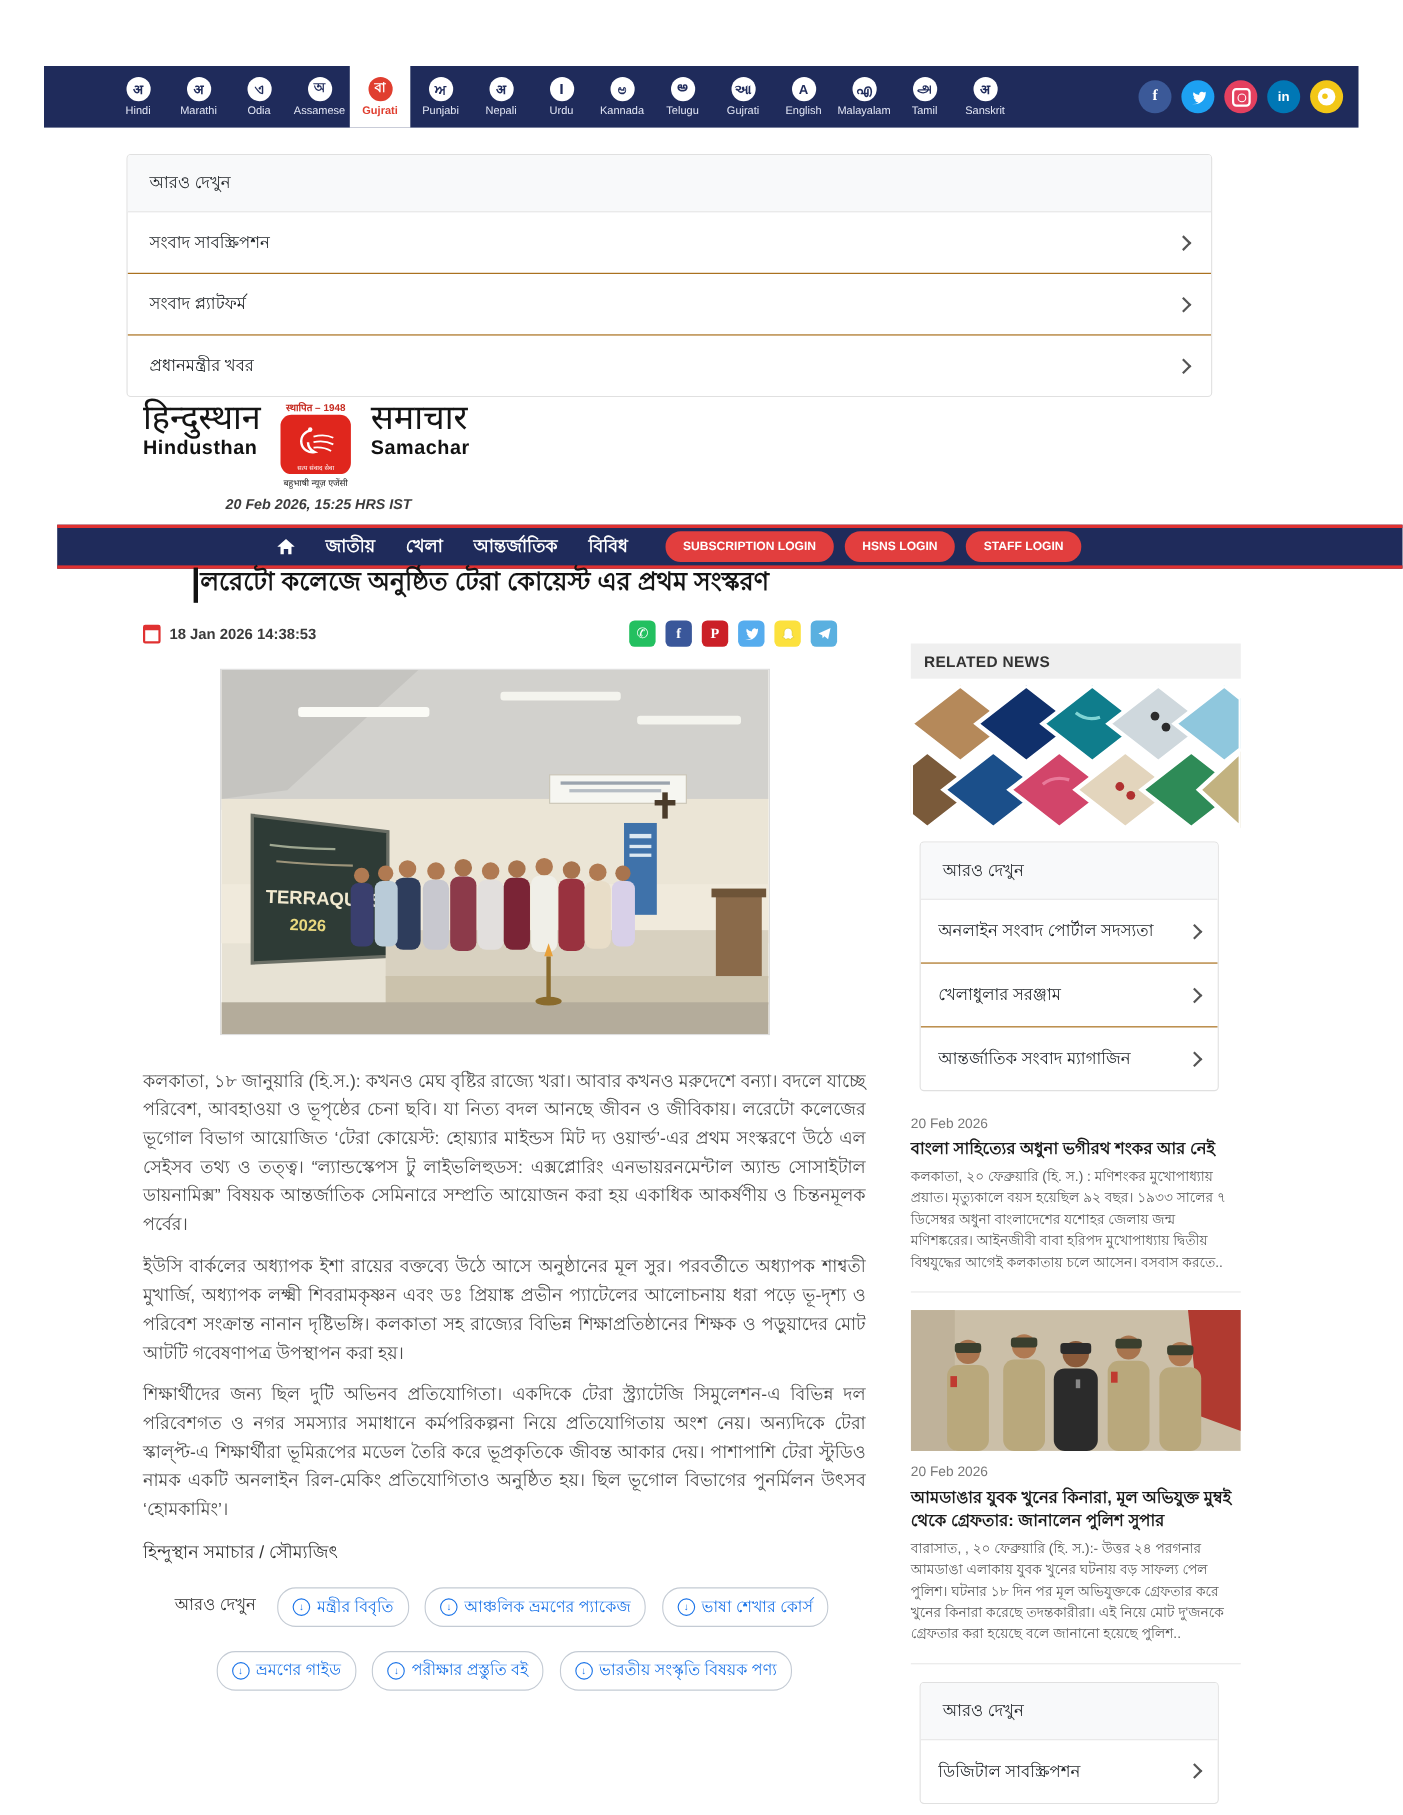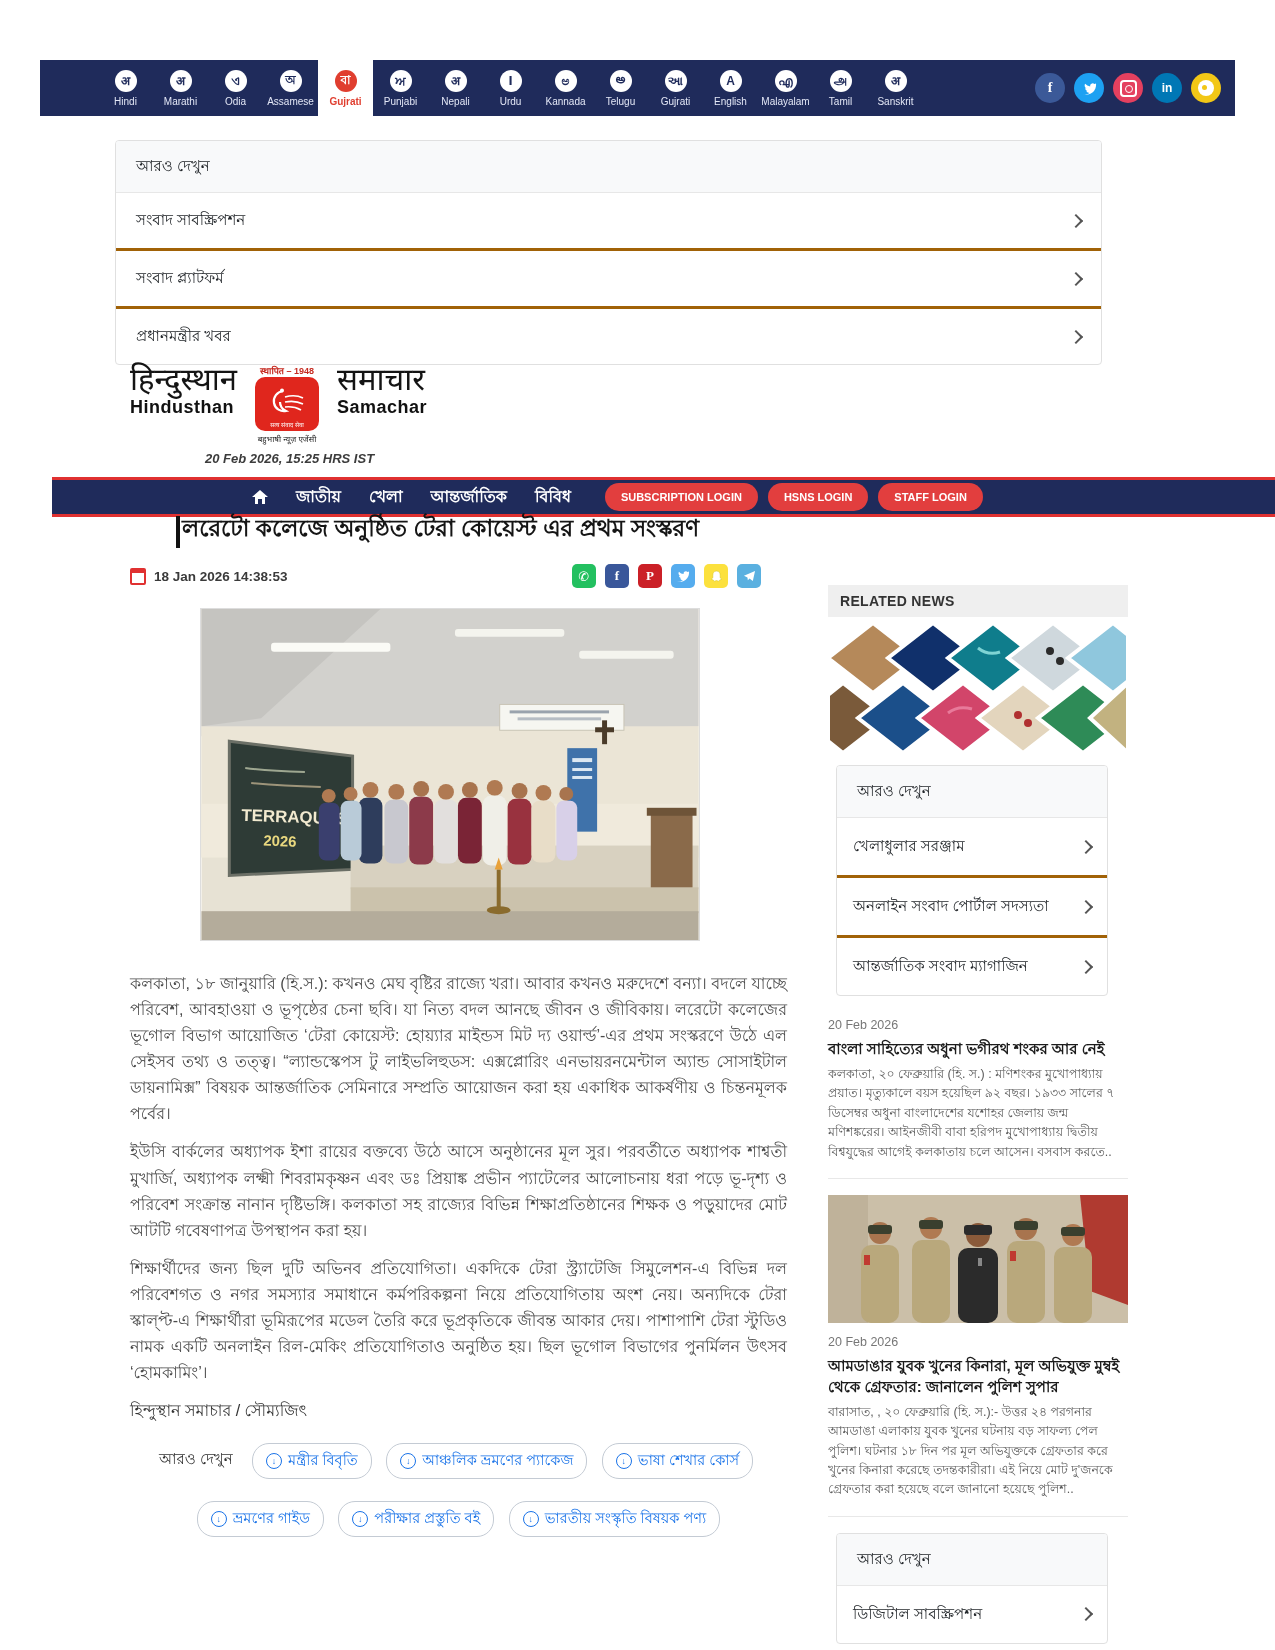--- a/index.html
+++ b/index.html
@@ -27,21 +27,21 @@
   .soc-koo{background:#f2c716;}
   .ig-glyph{width:13px;height:13px;border:2px solid #fff;border-radius:4px;position:relative;}
   .ig-glyph:after{content:"";position:absolute;left:3.5px;top:3.5px;width:6px;height:6px;
        border:1.5px solid #fff;border-radius:50%;}
   .koo-glyph{width:16px;height:16px;border-radius:50%;background:#fff;position:relative;}
   .koo-glyph:after{content:"";position:absolute;left:4px;top:5px;width:5px;height:5px;border-radius:50%;background:#f2c716;}
 
   
   .card{border:1px solid #e0e0e0;border-radius:4px;background:#fff;overflow:hidden;}
   .card-h{background:#f8f9fa;padding:13px 20px;font-size:15px;color:#23272b;border-bottom:1px solid #e7e7e7;}
-  .card-row{padding:15px 20px;font-size:15px;color:#23272b;border-bottom:3px solid #a16207;
+  .card-row{padding:15px 20px;font-size:15px;color:#23272b;border-bottom:1px solid #a16207;
             display:flex;justify-content:space-between;align-items:center;cursor:pointer;}
   .card-row:last-child{border-bottom:none;}
   .chev{width:8px;height:8px;border-top:2px solid #555;border-right:2px solid #555;
         transform:rotate(45deg);flex:none;margin-left:10px;}
   #quicklinks{position:absolute;left:115px;top:140px;width:985px;}
 
   
   .masthead{position:absolute;left:130px;top:364px;display:flex;align-items:flex-start;gap:10px;}
   .mh-dev{font-size:31px;font-weight:normal;color:#141414;line-height:1.05;}
   .mh-lat{font-size:18px;font-weight:bold;color:#111;letter-spacing:.5px;}
@@ -398,25 +398,25 @@
       <circle cx="190" cy="92" r="4" fill="#b03030"></circle>
         <circle cx="200" cy="100" r="4" fill="#b03030"></circle>
       <path d="M150 25q10 8 22 4" stroke="#7fd4d4" fill="none" stroke-width="3"></path>
       <path d="M120 90q10-8 24-4" stroke="#e87a9a" fill="none" stroke-width="3"></path>
     </svg>
   </div>
 
   <div class="card sb-card">
     <div class="card-h">আরও দেখুন</div>
     <div class="card-row">
+      <span>অনলাইন সংবাদ পোর্টাল সদস্যতা</span>
+      <span class="chev"></span>
+    </div>
+    <div class="card-row">
       <span>খেলাধুলার সরঞ্জাম</span>
-      <span class="chev"></span>
-    </div>
-    <div class="card-row">
-      <span>অনলাইন সংবাদ পোর্টাল সদস্যতা</span>
       <span class="chev"></span>
     </div>
     <div class="card-row">
       <span>আন্তর্জাতিক সংবাদ ম্যাগাজিন</span>
       <span class="chev"></span>
     </div>
   </div>
 
   <div class="sb-news">
     <div class="sb-date">20 Feb 2026</div>

